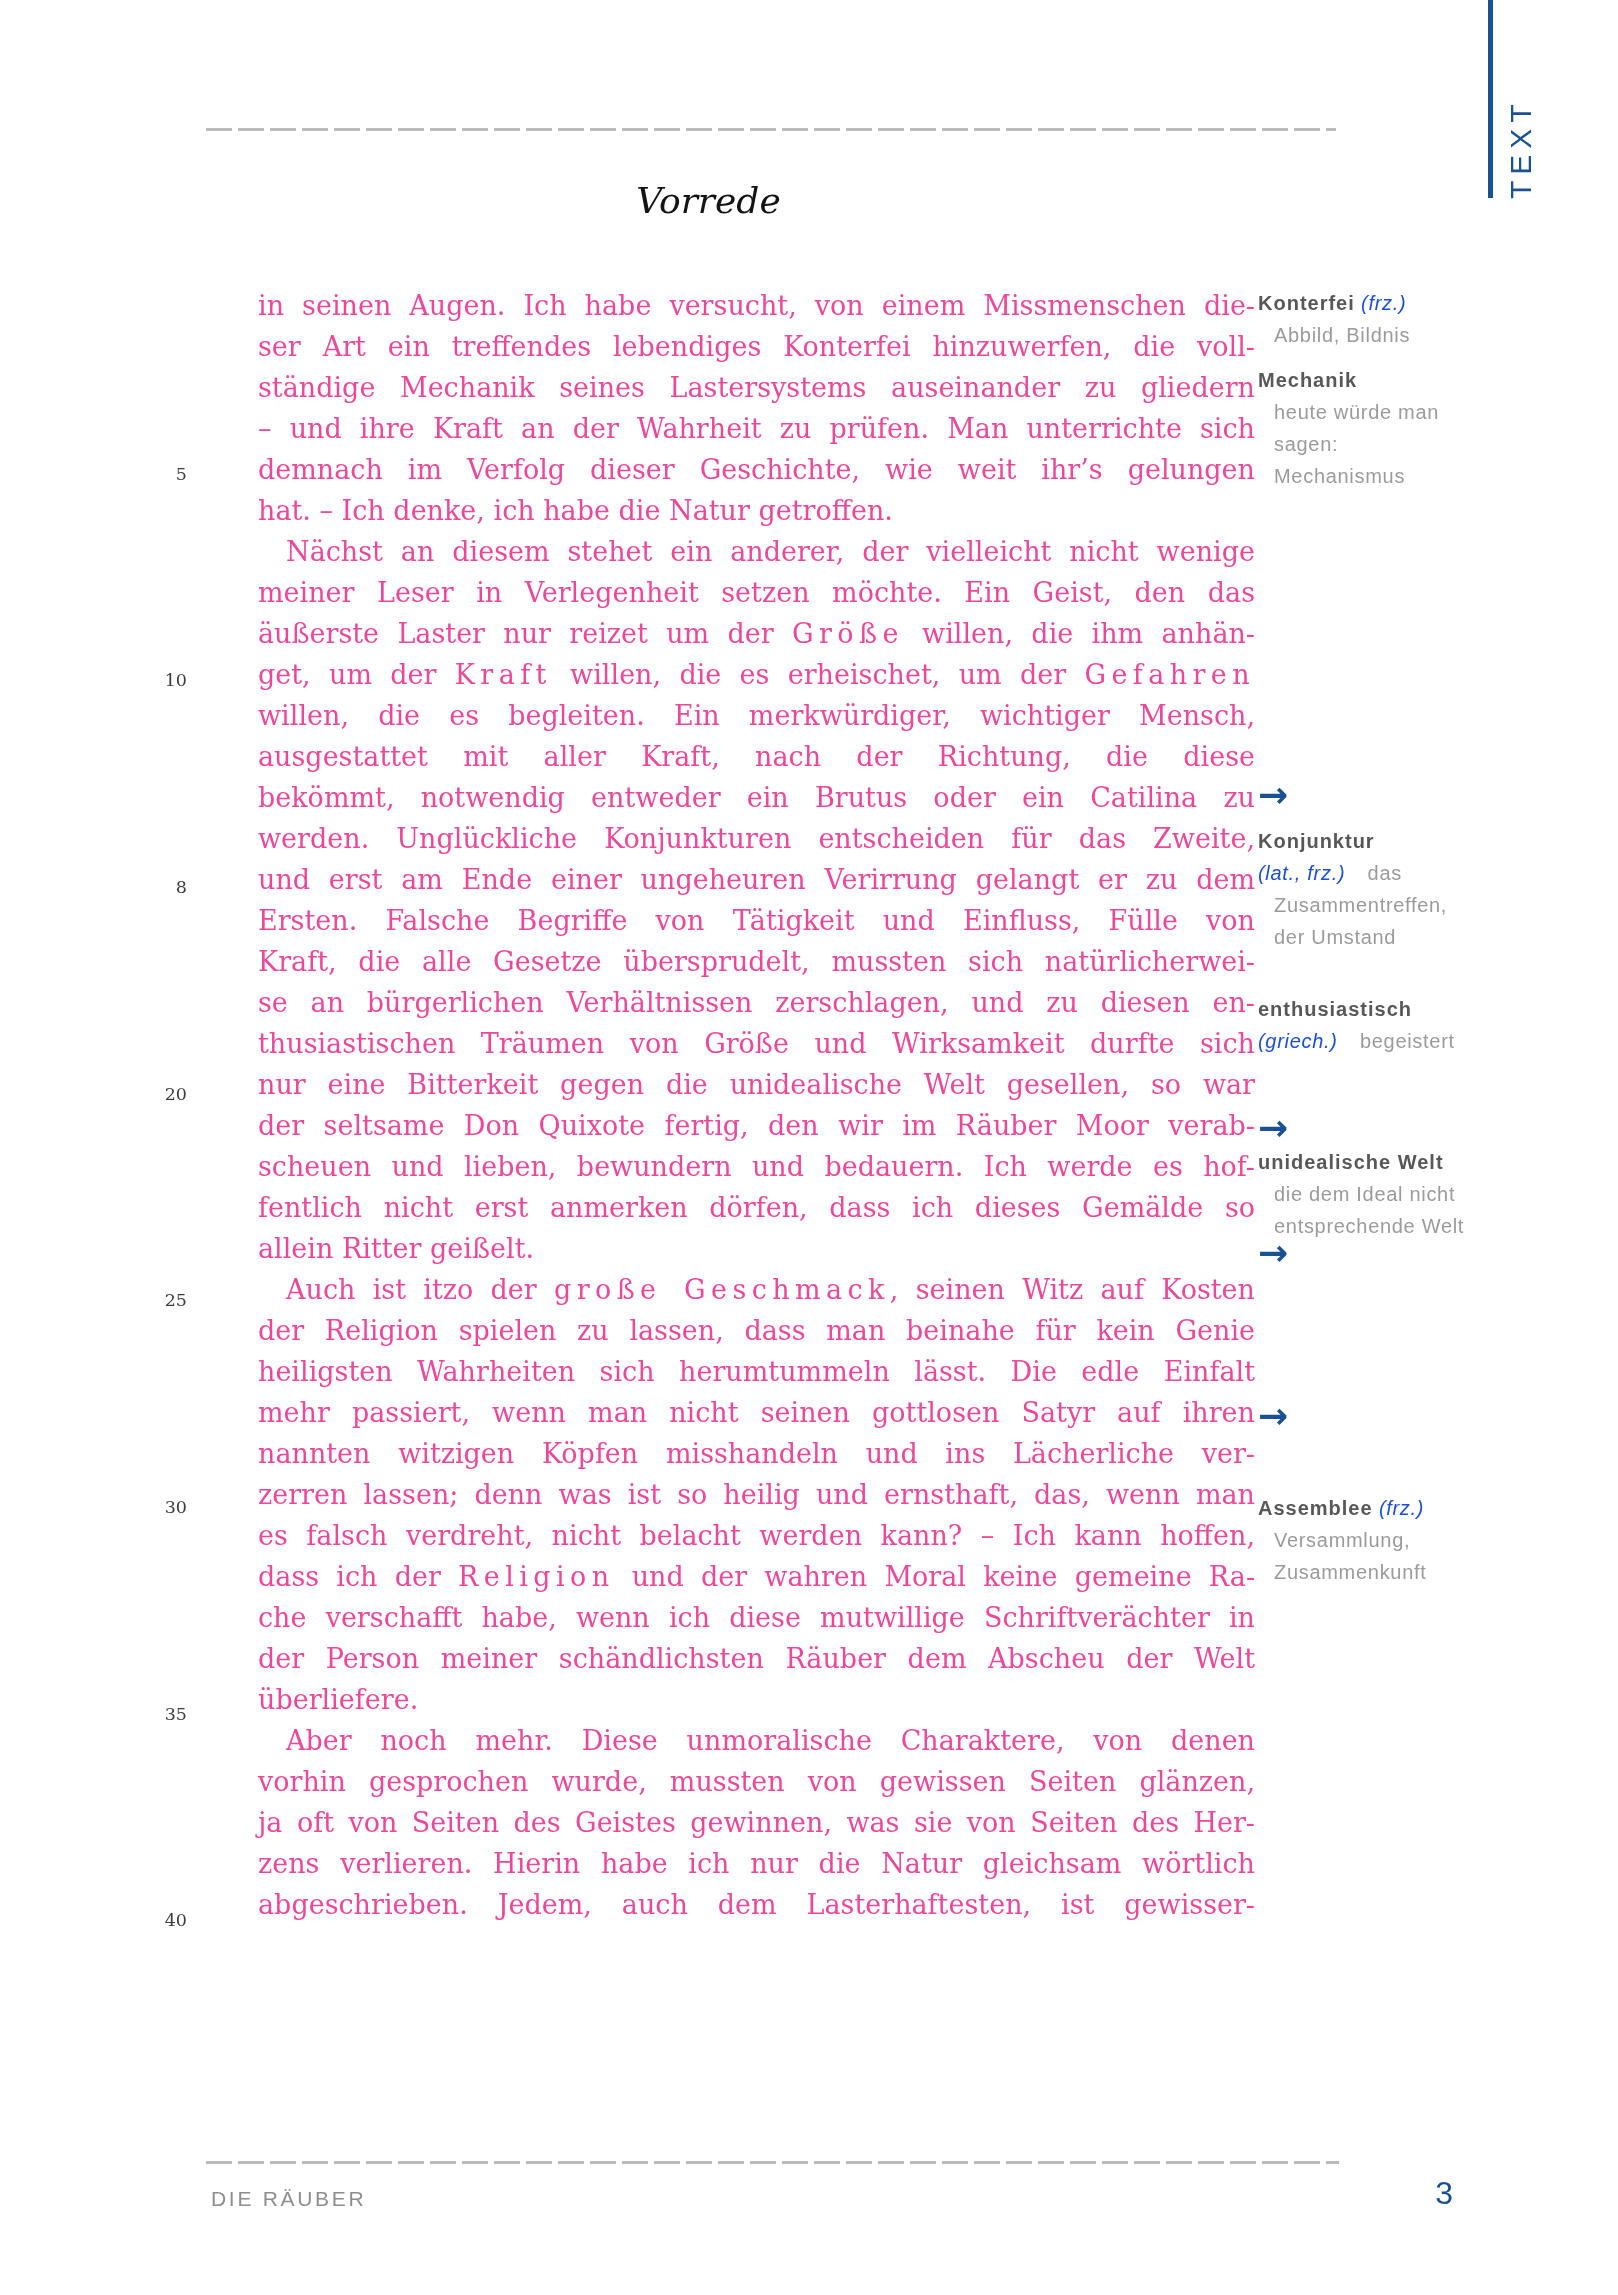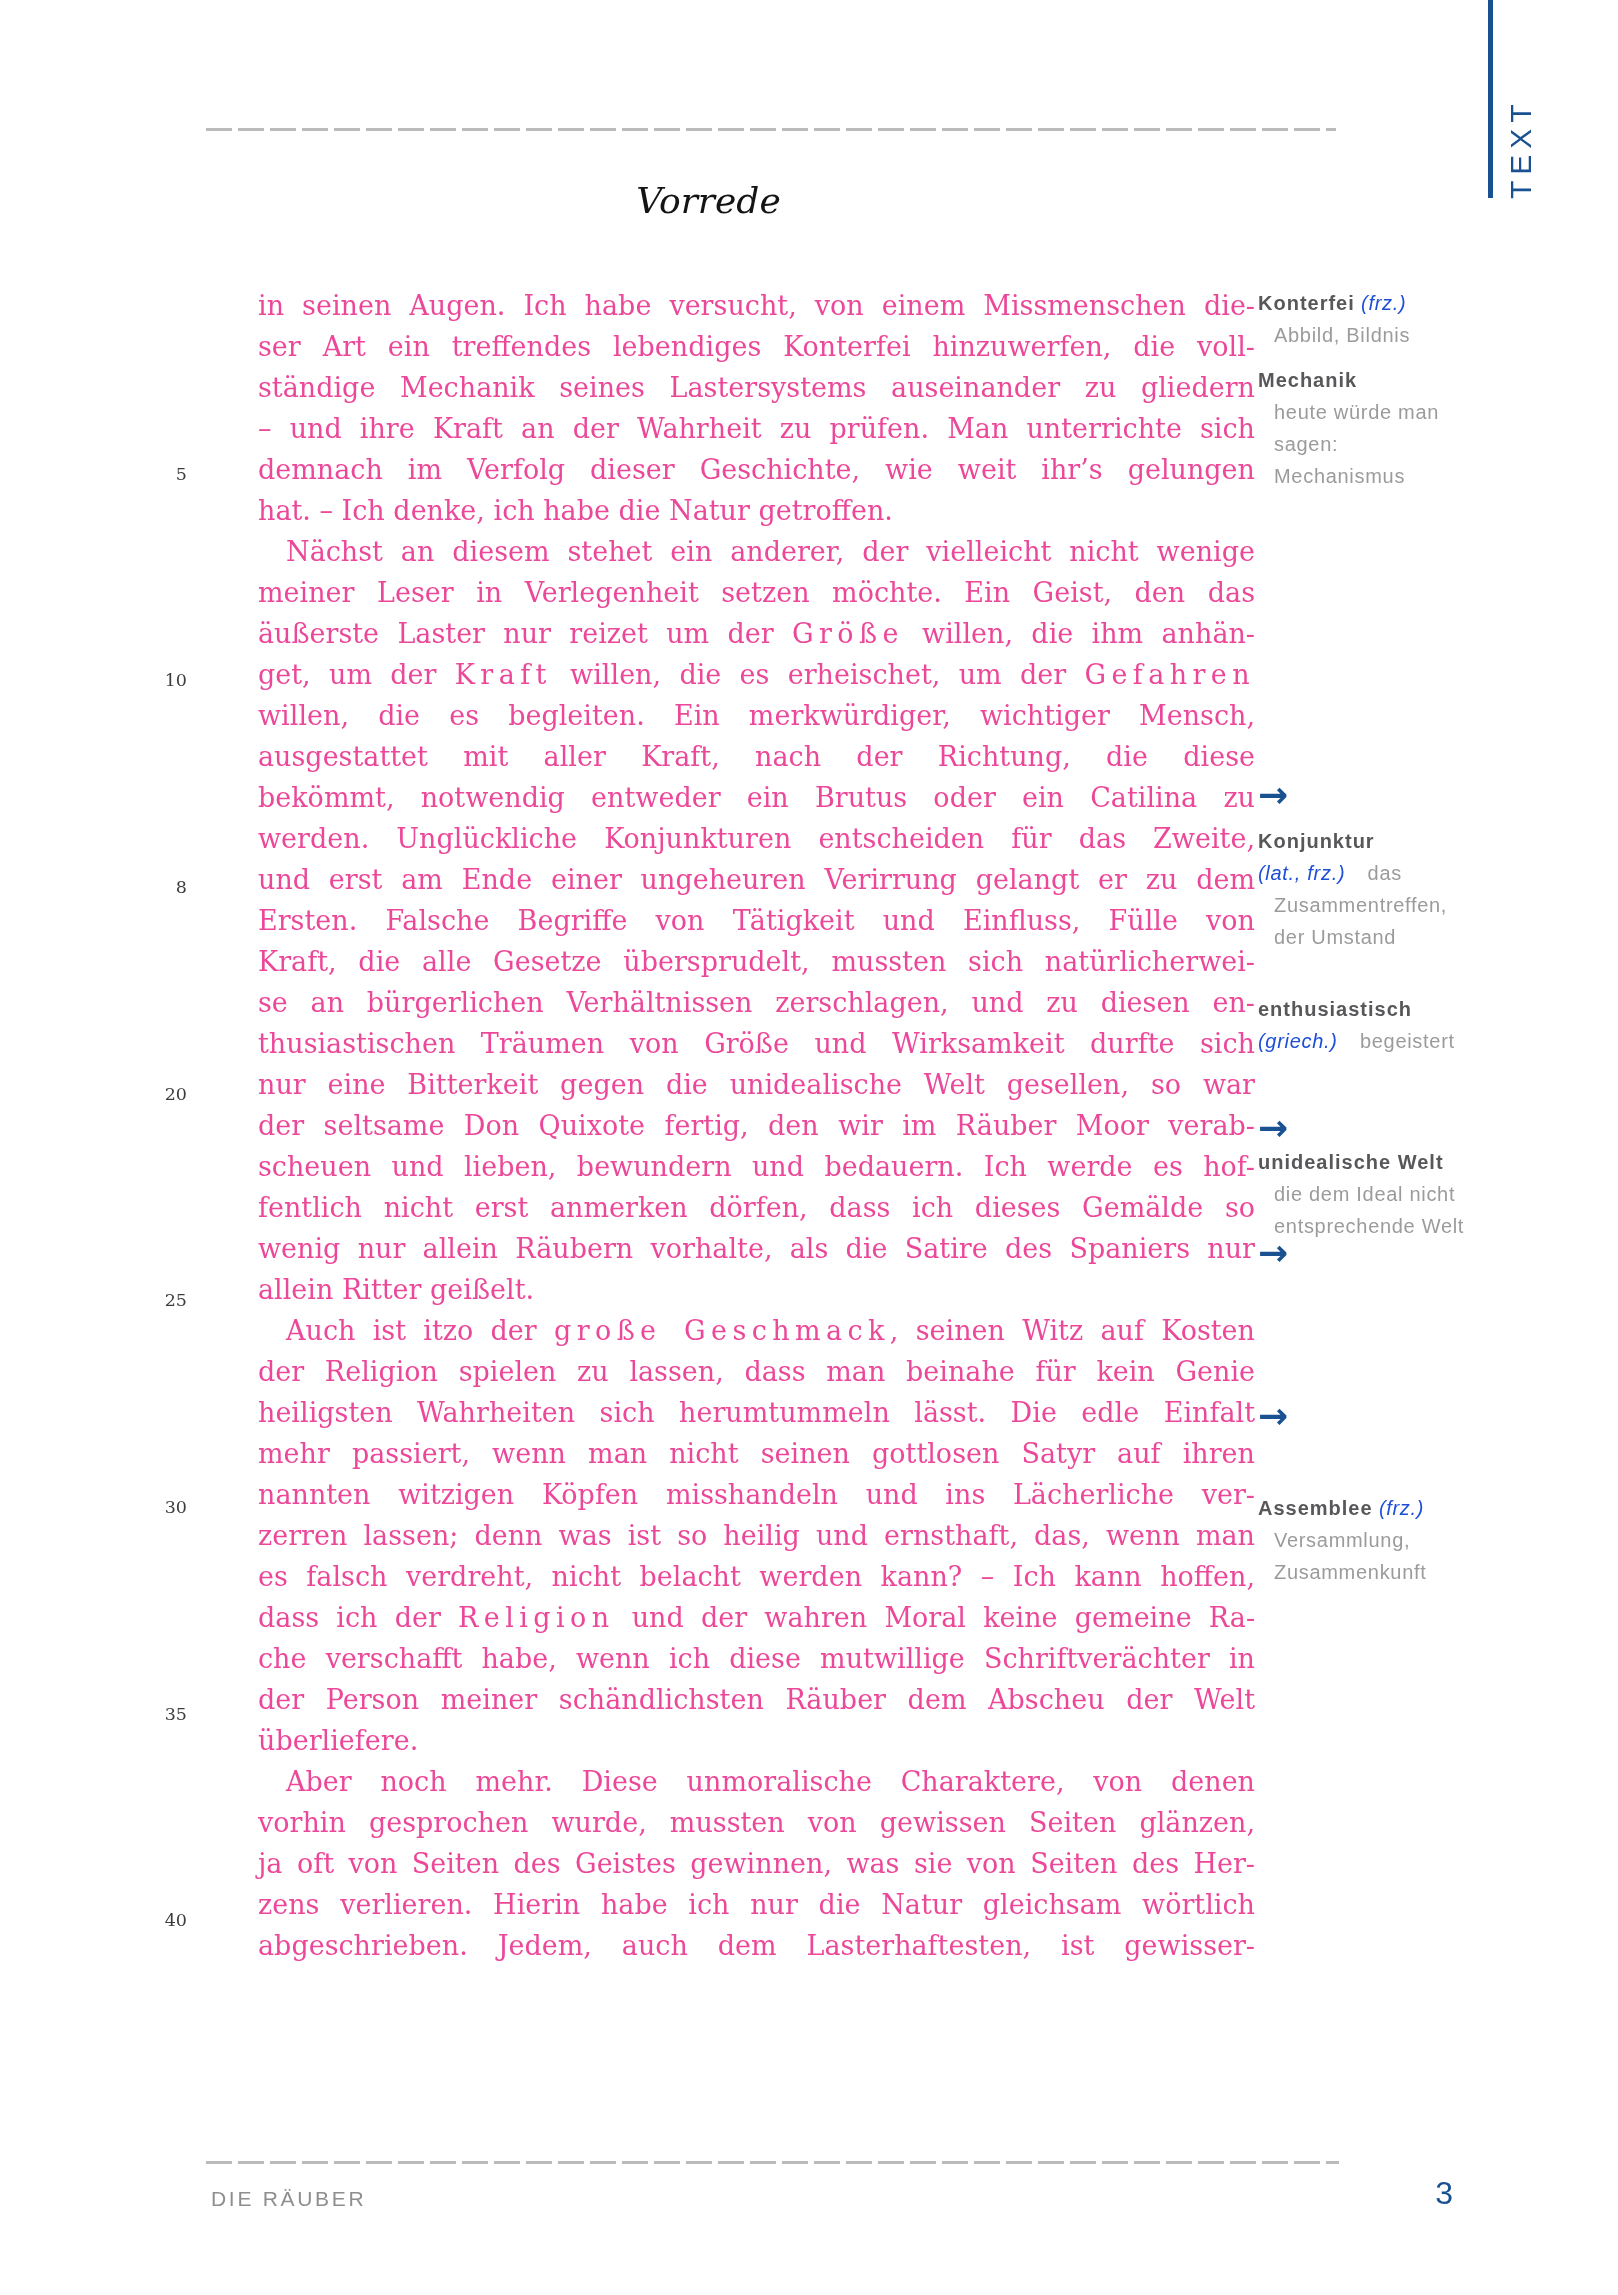--- a/index.html
+++ b/index.html
@@ -128,21 +128,20 @@
       <div class="text-line"><span>werden. Unglückliche Konjunkturen entscheiden für das Zweite,</span></div>
       <div class="text-line"><span>und erst am Ende einer ungeheuren Verirrung gelangt er zu dem</span></div>
       <div class="text-line"><span>Ersten. Falsche Begriffe von Tätigkeit und Einfluss, Fülle von</span></div>
       <div class="text-line"><span>Kraft, die alle Gesetze übersprudelt, mussten sich natürlicherwei-</span></div>
       <div class="text-line"><span>se an bürgerlichen Verhältnissen zerschlagen, und zu diesen en-</span></div>
       <div class="text-line"><span>thusiastischen Träumen von Größe und Wirksamkeit durfte sich</span></div>
       <div class="text-line"><span>nur eine Bitterkeit gegen die unidealische Welt gesellen, so war</span></div>
       <div class="text-line"><span>der seltsame Don Quixote fertig, den wir im Räuber Moor verab-</span></div>
       <div class="text-line"><span>scheuen und lieben, bewundern und bedauern. Ich werde es hof-</span></div>
       <div class="text-line"><span>fentlich nicht erst anmerken dörfen, dass ich dieses Gemälde so</span></div>
-      <div class="text-line"><span>wenig nur allein Räubern vorhalte, als die Satire des Spaniers nur</span></div>
       <div class="text-line no-justify"><span>allein Ritter geißelt.</span></div>
       <div class="text-line indent"><span>Auch ist itzo der </span><span class="spaced">große Geschmack</span><span>, seinen Witz auf Kosten</span></div>
       <div class="text-line"><span>der Religion spielen zu lassen, dass man beinahe für kein Genie</span></div>
       <div class="text-line"><span>heiligsten Wahrheiten sich herumtummeln lässt. Die edle Einfalt</span></div>
       <div class="text-line"><span>mehr passiert, wenn man nicht seinen gottlosen Satyr auf ihren</span></div>
       <div class="text-line"><span>nannten witzigen Köpfen misshandeln und ins Lächerliche ver-</span></div>
       <div class="text-line"><span>zerren lassen; denn was ist so heilig und ernsthaft, das, wenn man</span></div>
       <div class="text-line"><span>es falsch verdreht, nicht belacht werden kann? – Ich kann hoffen,</span></div>
       <div class="text-line"><span>dass ich der </span><span class="spaced">Religion</span><span> und der wahren Moral keine gemeine Ra-</span></div>
       <div class="text-line"><span>che verschafft habe, wenn ich diese mutwillige Schriftverächter in</span></div>

